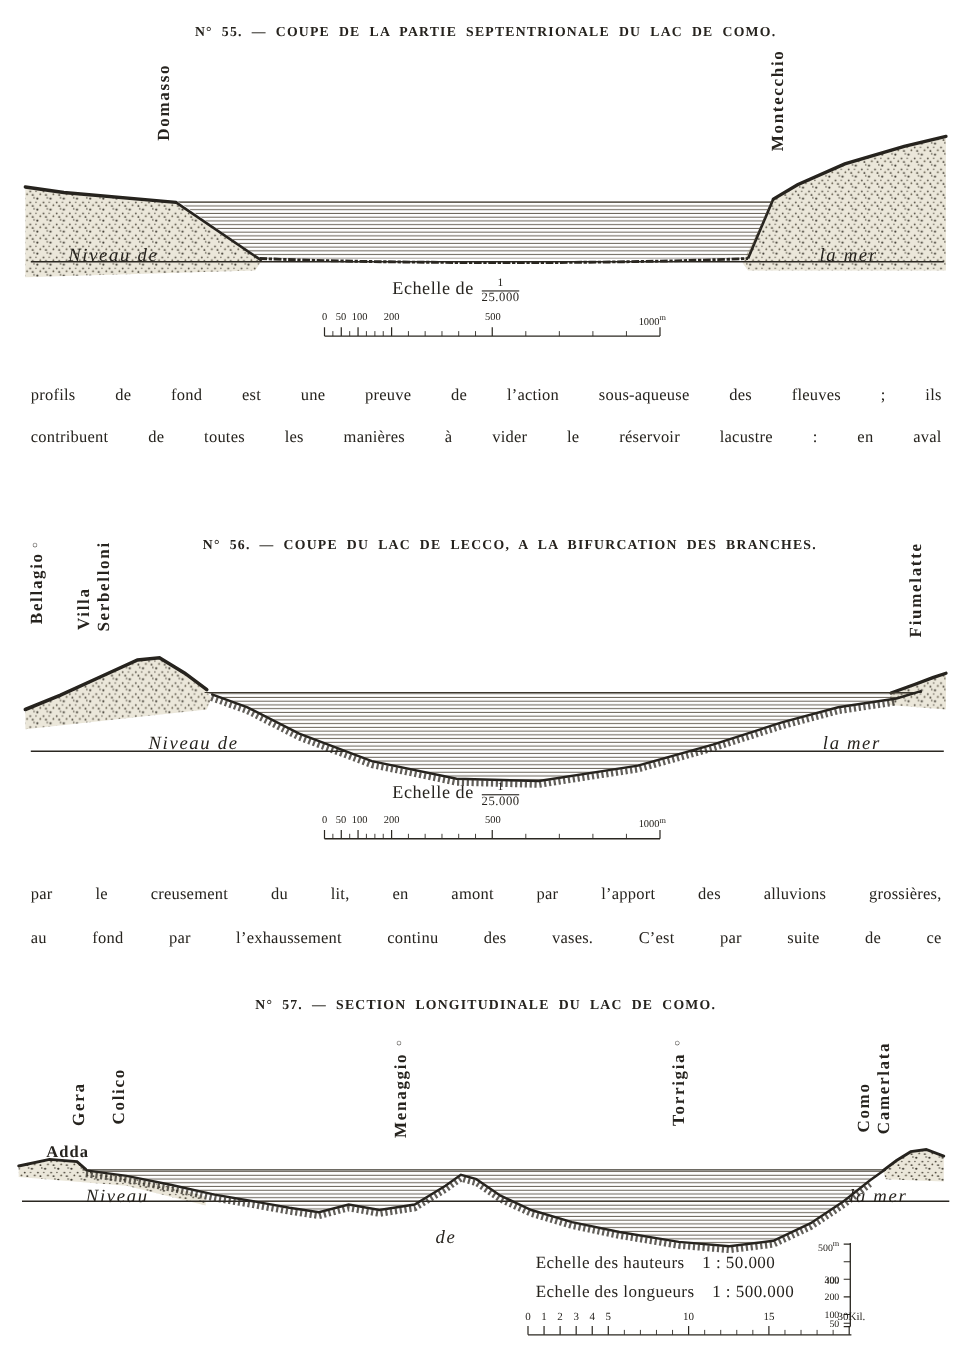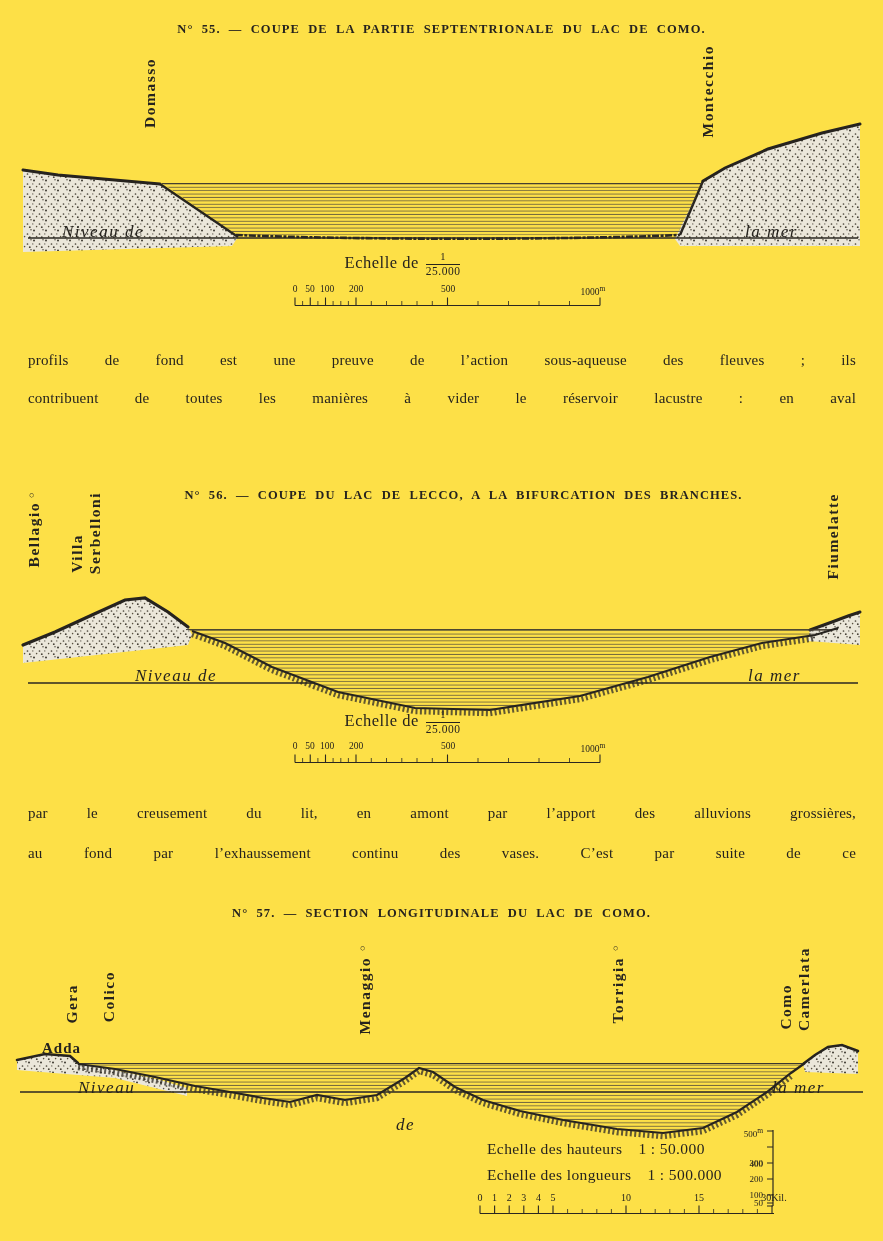--- a/index.html
+++ b/index.html
@@ -1,32 +1,32 @@
 <!DOCTYPE html>
 <html><head>
 <meta charset="utf-8">
 <style>
   * { margin:0; padding:0; box-sizing:border-box; }
   html,body { width:883px; height:1241px; }
   body { font-family:"Liberation Serif", serif; background:#e8e5dc; }
-  .page { position:relative; width:883px; height:1241px; background:#fde047; color:#26231e; overflow:hidden; }
+  .page { position:relative; width:883px; height:1241px; background:#ffffff; color:#26231e; overflow:hidden; }
 
   .caption { position:absolute; left:0; width:883px; text-align:center;
              font-weight:bold; font-size:12.5px; letter-spacing:1.1px; word-spacing:4px; color:#26231e; }
 
   .vlabel { position:absolute; writing-mode:vertical-rl; transform:rotate(180deg);
             font-weight:bold; font-size:15.5px; letter-spacing:1.5px; white-space:nowrap; color:#26231e; }
   .town-marker { position:absolute; font-size:9px; color:#26231e; line-height:1; }
 
   .ital { position:absolute; font-style:italic; font-size:17px; letter-spacing:1.5px; color:#26231e; }
   .hlabel { position:absolute; font-weight:bold; font-size:15px; letter-spacing:1px; color:#26231e; }
 
   .fig-art { position:absolute; }
 
-  .echelle { position:absolute; left:0; width:790px; text-align:center; font-size:16.5px; letter-spacing:0.5px;padding-left:15px; }
+  .echelle { position:absolute; left:12px; width:790px; text-align:center; font-size:16.5px; letter-spacing:0.5px;padding-left:15px; }
   .frac { display:inline-block; text-align:center; vertical-align:-7px; line-height:1; margin-left:7px; }
   .frac .num { display:block; font-size:10.5px; padding-bottom:1px; }
   .frac .den { display:block; border-top:1px solid #26231e; font-size:11.5px; padding-top:1px; }
 
   .sbar { position:absolute; width:312px; height:26px; }
   .sbar .tick-label { position:absolute; top:0; font-size:9.5px; transform:translateX(-50%); white-space:nowrap; }
   .sbar svg { position:absolute; left:0; top:12px; }
   sup { font-size:7.5px; vertical-align:super; }
 
   .bodyline { position:absolute; left:28px; width:828px; font-size:15px; color:#26231e;

